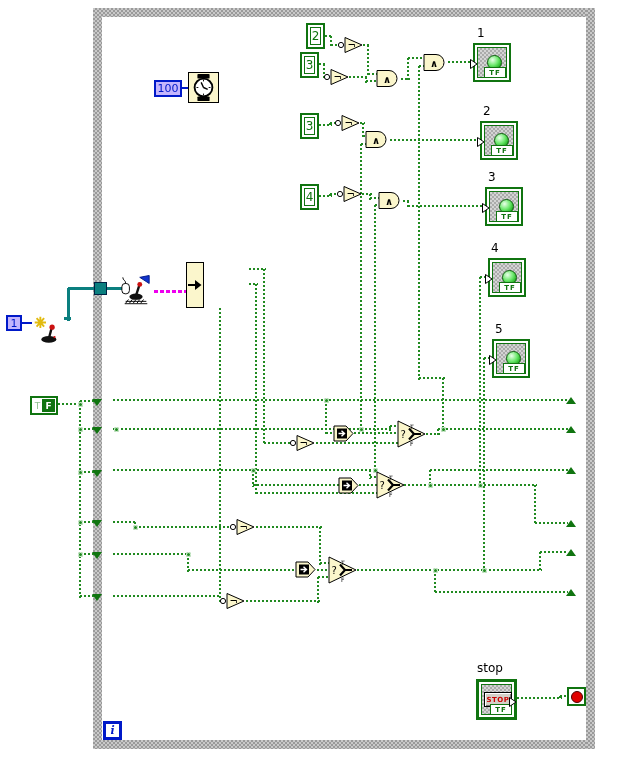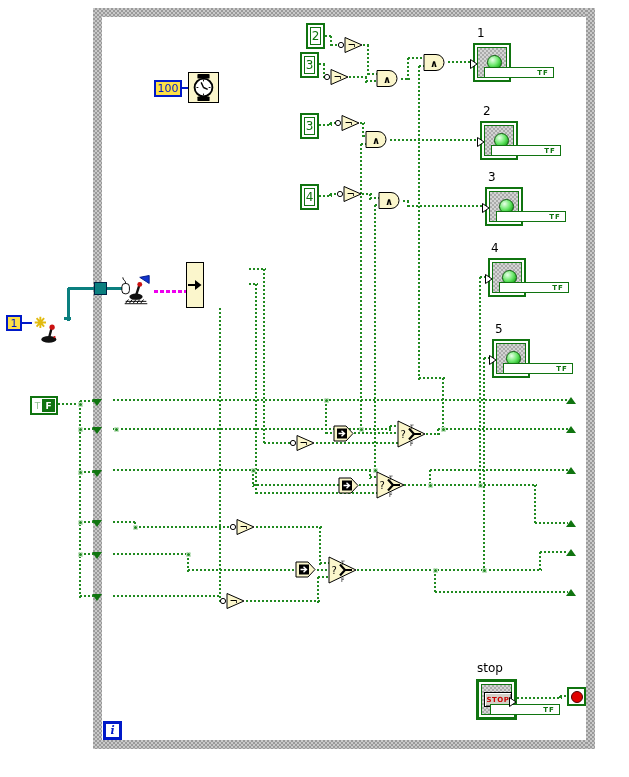--- a/index.html
+++ b/index.html
@@ -9,42 +9,42 @@
   .seg.g.h{background:repeating-linear-gradient(90deg,var(--grn) 0 2px,transparent 2px 4px);}
   .seg.g.v{background:repeating-linear-gradient(180deg,var(--grn) 0 2px,transparent 2px 4px);}
   .seg.b{background:var(--blu);}
   .seg.t{background:var(--teal);}
   .seg.m.h{background:repeating-linear-gradient(90deg,var(--mag) 0 4px,#fff 4px 6px);}
   .junc{position:absolute;width:5px;height:5px;border-radius:50%;background:var(--grn);
         box-shadow:inset 0 0 0 1px #d8f0d8;}
   .lb{position:absolute;background:repeating-conic-gradient(#9a9a9a 0% 25%,#c9c9c9 0% 50%) 0 0/4px 4px;}
   .node{position:absolute;box-sizing:border-box;}
   .lbl{color:#000;font-size:12px;white-space:nowrap;}
-  .bc{border:2px solid var(--blu);background:#fde047;color:var(--blu);font-size:11px;
+  .bc{border:2px solid var(--blu);background:#c4b5fd;color:var(--blu);font-size:11px;
       display:flex;align-items:center;justify-content:center;}
   .gc{border:2px solid var(--grn2);background:#fff;padding:2px;}
   .gc-in{border:1px solid var(--grn2);height:100%;display:flex;align-items:center;
          justify-content:center;color:var(--grn2);font-size:12px;box-sizing:border-box;}
   .timer{background:var(--cream);border:1px solid #000;}
   .unb{display:flex;}
   .unb-col{width:16px;background:var(--cream);border:1px solid #000;display:flex;
            align-items:center;justify-content:center;}
   .unb-rows{flex:1;display:flex;flex-direction:column;}
   .unb-row{flex:1;background:#fffef2;border:1px solid #333;margin-top:-1px;
            display:flex;align-items:center;padding-left:3px;color:var(--grn2);font-size:10px;}
   .unb-row:first-child{margin-top:0;}
   .led{border:2px solid var(--grn2);background:#fff;padding:2px;}
   .led-body{border:1px solid var(--grn2);height:100%;box-sizing:border-box;position:relative;
             background:repeating-conic-gradient(#ababab 0% 25%,#d4d4d4 0% 50%) 0 0/4px 4px;}
   .led-ball{position:absolute;left:9px;top:7px;width:13px;height:13px;border-radius:50%;
             border:1px solid #0a5c0a;
             background:radial-gradient(circle at 35% 30%,#eaffea,#6ce86c 45%,#1fae1f 78%,#0c7a0c);}
   .led-tf{position:absolute;bottom:-1px;left:6px;width:20px;height:9px;background:#fff;
           border:1px solid var(--grn2);color:var(--grn2);font-size:7px;font-weight:bold;
-          letter-spacing:1px;display:flex;align-items:center;justify-content:center;padding-left:48px;}
+          letter-spacing:1px;display:flex;align-items:center;justify-content:center;}
   .led-arrow{position:absolute;left:-5px;top:14px;}
   .tri-d{width:0;height:0;border:5px solid transparent;border-top:7px solid var(--grn2);margin-top:6px;}
   .tri-u{width:0;height:0;border:5px solid transparent;border-bottom:7px solid var(--grn2);margin-bottom:6px;}
   .tun{background:var(--teal);border:1px solid #024;}
   .bf{border:2px solid var(--grn2);background:#fff;padding:1px;}
   .bf-in{display:flex;height:100%;align-items:stretch;}
   .bf-t{color:#8fbf8f;font-size:9px;width:9px;display:flex;align-items:center;justify-content:center;}
   .bf-f{background:var(--grn2);color:#fff;font-size:9px;font-weight:bold;flex:1;
         display:flex;align-items:center;justify-content:center;}
   .iter{border:3px solid var(--blu);background:#fff;color:var(--blu);

